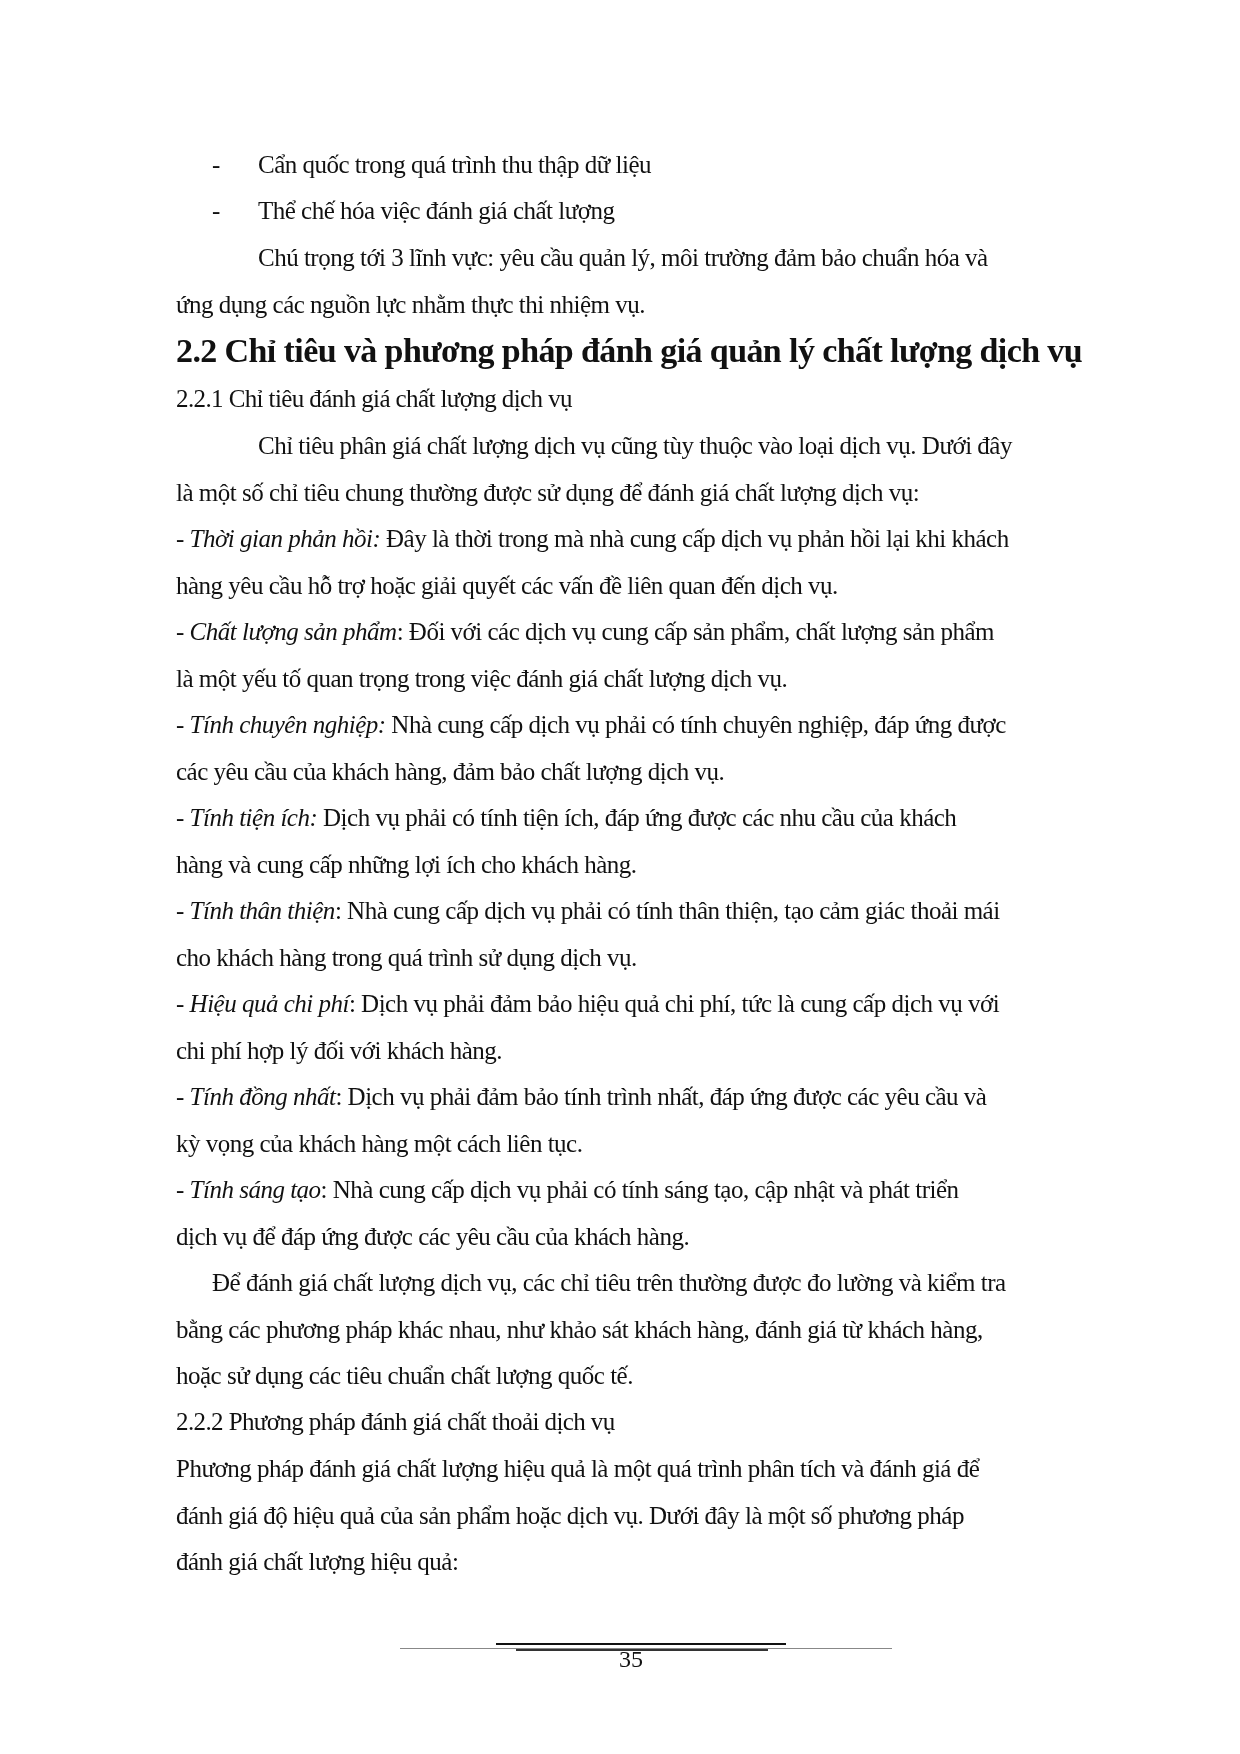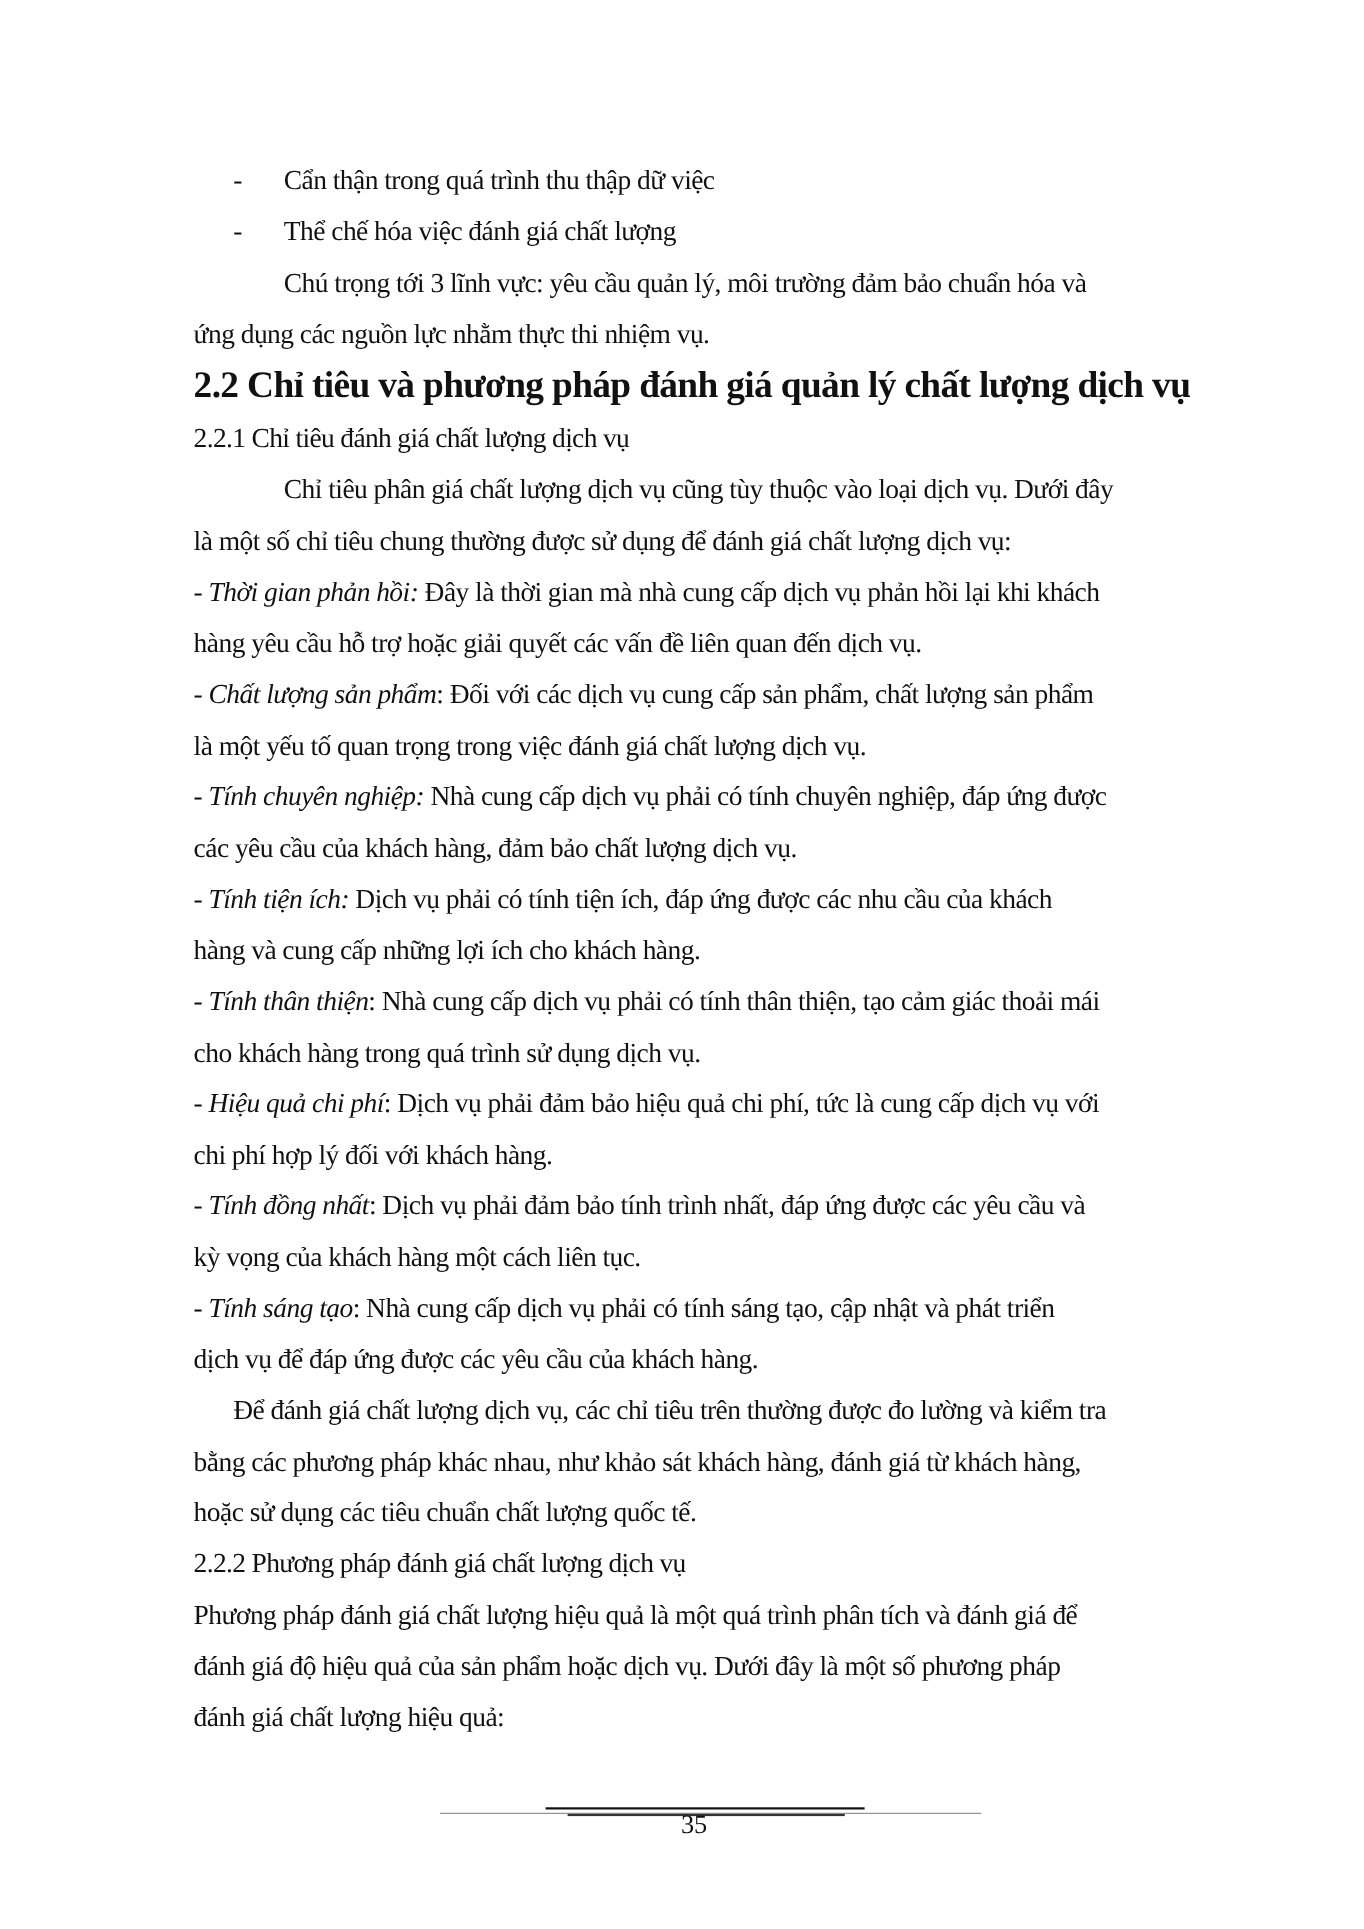--- a/index.html
+++ b/index.html
@@ -9,35 +9,35 @@
   .h2 { font-weight: bold; font-size: 34px; letter-spacing: -0.6px; }
   .h3 { font-weight: normal; font-size: 25px; letter-spacing: -0.6px; }
   em { }
   .footer-rule { position: absolute; height: 0; }
   .pageno { position: absolute; left: 0; width: 1240px; text-align: center; top: 1646px; font-size: 24px; padding-left: 11px; }
 </style>
 </head>
 <body>
 
 <div class="line" style="top:150px;left:212px">-</div>
-<div class="line" style="top:150px;left:258px">Cẩn thận trong quá trình thu thập dữ việc</div>
+<div class="line" style="top:150px;left:258px">Cẩn quốc trong quá trình thu thập dữ liệu</div>
 <div class="line" style="top:196px;left:212px">-</div>
 <div class="line" style="top:196px;left:258px">Thể chế hóa việc đánh giá chất lượng</div>
 
 <div class="line" style="top:243px;left:258px">Chú trọng tới 3 lĩnh vực: yêu cầu quản lý, môi trường đảm bảo chuẩn hóa và</div>
 <div class="line" style="top:290px;left:176px">ứng dụng các nguồn lực nhằm thực thi nhiệm vụ.</div>
 
 <div class="line h2" style="top:336px;left:176px">2.2 Chỉ tiêu và phương pháp đánh giá quản lý chất lượng dịch vụ</div>
 <div class="line h3" style="top:384px;left:176px">2.2.1 Chỉ tiêu đánh giá chất lượng dịch vụ</div>
 
 <div class="line" style="top:431px;left:258px">Chỉ tiêu phân giá chất lượng dịch vụ cũng tùy thuộc vào loại dịch vụ. Dưới đây</div>
 <div class="line" style="top:478px;left:176px">là một số chỉ tiêu chung thường được sử dụng để đánh giá chất lượng dịch vụ:</div>
 
 <div>
-  <div class="line" style="top:524px;left:176px"><span>- </span><em>Thời gian phản hồi:</em><span> Đây là thời gian mà nhà cung cấp dịch vụ phản hồi lại khi khách</span></div>
+  <div class="line" style="top:524px;left:176px"><span>- </span><em>Thời gian phản hồi:</em><span> Đây là thời trong mà nhà cung cấp dịch vụ phản hồi lại khi khách</span></div>
   <div class="line" style="top:571px;left:176px">hàng yêu cầu hỗ trợ hoặc giải quyết các vấn đề liên quan đến dịch vụ.</div>
 
   <div class="line" style="top:617px;left:176px"><span>- </span><em>Chất lượng sản phẩm</em><span>: Đối với các dịch vụ cung cấp sản phẩm, chất lượng sản phẩm</span></div>
   <div class="line" style="top:664px;left:176px">là một yếu tố quan trọng trong việc đánh giá chất lượng dịch vụ.</div>
 
   <div class="line" style="top:710px;left:176px"><span>- </span><em>Tính chuyên nghiệp:</em><span> Nhà cung cấp dịch vụ phải có tính chuyên nghiệp, đáp ứng được</span></div>
   <div class="line" style="top:757px;left:176px">các yêu cầu của khách hàng, đảm bảo chất lượng dịch vụ.</div>
 
   <div class="line" style="top:803px;left:176px"><span>- </span><em>Tính tiện ích:</em><span> Dịch vụ phải có tính tiện ích, đáp ứng được các nhu cầu của khách</span></div>
   <div class="line" style="top:850px;left:176px">hàng và cung cấp những lợi ích cho khách hàng.</div>
@@ -52,21 +52,21 @@
   <div class="line" style="top:1129px;left:176px">kỳ vọng của khách hàng một cách liên tục.</div>
 
   <div class="line" style="top:1175px;left:176px"><span>- </span><em>Tính sáng tạo</em><span>: Nhà cung cấp dịch vụ phải có tính sáng tạo, cập nhật và phát triển</span></div>
   <div class="line" style="top:1222px;left:176px">dịch vụ để đáp ứng được các yêu cầu của khách hàng.</div>
 </div>
 
 <div class="line" style="top:1268px;left:212px">Để đánh giá chất lượng dịch vụ, các chỉ tiêu trên thường được đo lường và kiểm tra</div>
 <div class="line" style="top:1315px;left:176px">bằng các phương pháp khác nhau, như khảo sát khách hàng, đánh giá từ khách hàng,</div>
 <div class="line" style="top:1361px;left:176px">hoặc sử dụng các tiêu chuẩn chất lượng quốc tế.</div>
 
-<div class="line h3" style="top:1407px;left:176px">2.2.2 Phương pháp đánh giá chất lượng dịch vụ</div>
+<div class="line h3" style="top:1407px;left:176px">2.2.2 Phương pháp đánh giá chất thoải dịch vụ</div>
 <div class="line" style="top:1454px;left:176px">Phương pháp đánh giá chất lượng hiệu quả là một quá trình phân tích và đánh giá để</div>
 <div class="line" style="top:1501px;left:176px">đánh giá độ hiệu quả của sản phẩm hoặc dịch vụ. Dưới đây là một số phương pháp</div>
 <div class="line" style="top:1547px;left:176px">đánh giá chất lượng hiệu quả:</div>
 
 <div class="footer-rule" style="top:1643px;left:496px;width:290px;border-top:2px solid #111"></div>
 <div class="footer-rule" style="top:1648px;left:400px;width:492px;border-top:1px solid #888"></div>
 <div class="footer-rule" style="top:1649px;left:516px;width:252px;border-top:2px solid #333"></div>
 <div class="pageno" style="left:0">35</div>
 
 </body></html>

